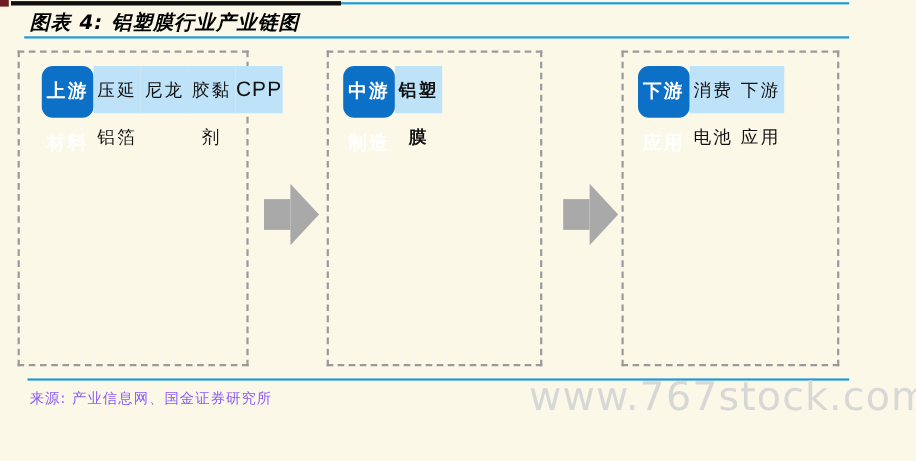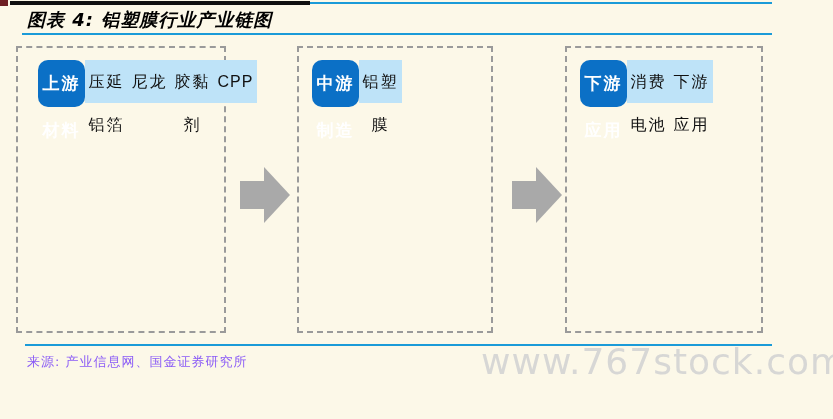--- a/index.html
+++ b/index.html
@@ -43,22 +43,22 @@
     height:47px;line-height:47px;flex:0 0 47px;
     border-radius:10px;background:var(--header-blue);
     color:#ffffff;font-size:17px;font-weight:bold;
     text-align:center;letter-spacing:2px;margin-bottom:12px;
   }
   .chain-item{
     height:43px;line-height:43px;flex:0 0 43px;
     background:var(--item-blue);color:#111111;
     font-size:16px;text-align:center;letter-spacing:2px;margin-bottom:10px;
   }
-  .chain-item.strong{font-weight:normal;}
-  .chain-item.latin{font-size:16px;letter-spacing:1px;font-family:"Liberation Sans","DejaVu Sans",sans-serif;}
+  .chain-item.strong{font-weight:bold;}
+  .chain-item.latin{font-size:19px;letter-spacing:1px;font-family:"Liberation Sans","DejaVu Sans",sans-serif;}
 
   .arrow{position:absolute;top:167px;width:50px;height:56px;}
   .arrow-1{left:240px;}
   .arrow-2{left:512px;}
   .arrow .arrow-body{position:absolute;left:0;top:14px;width:24px;height:28px;background:var(--arrow-gray);}
   .arrow .arrow-head{
     position:absolute;left:24px;top:0;width:0;height:0;
     border-top:28px solid transparent;border-bottom:28px solid transparent;
     border-left:26px solid var(--arrow-gray);
   }

